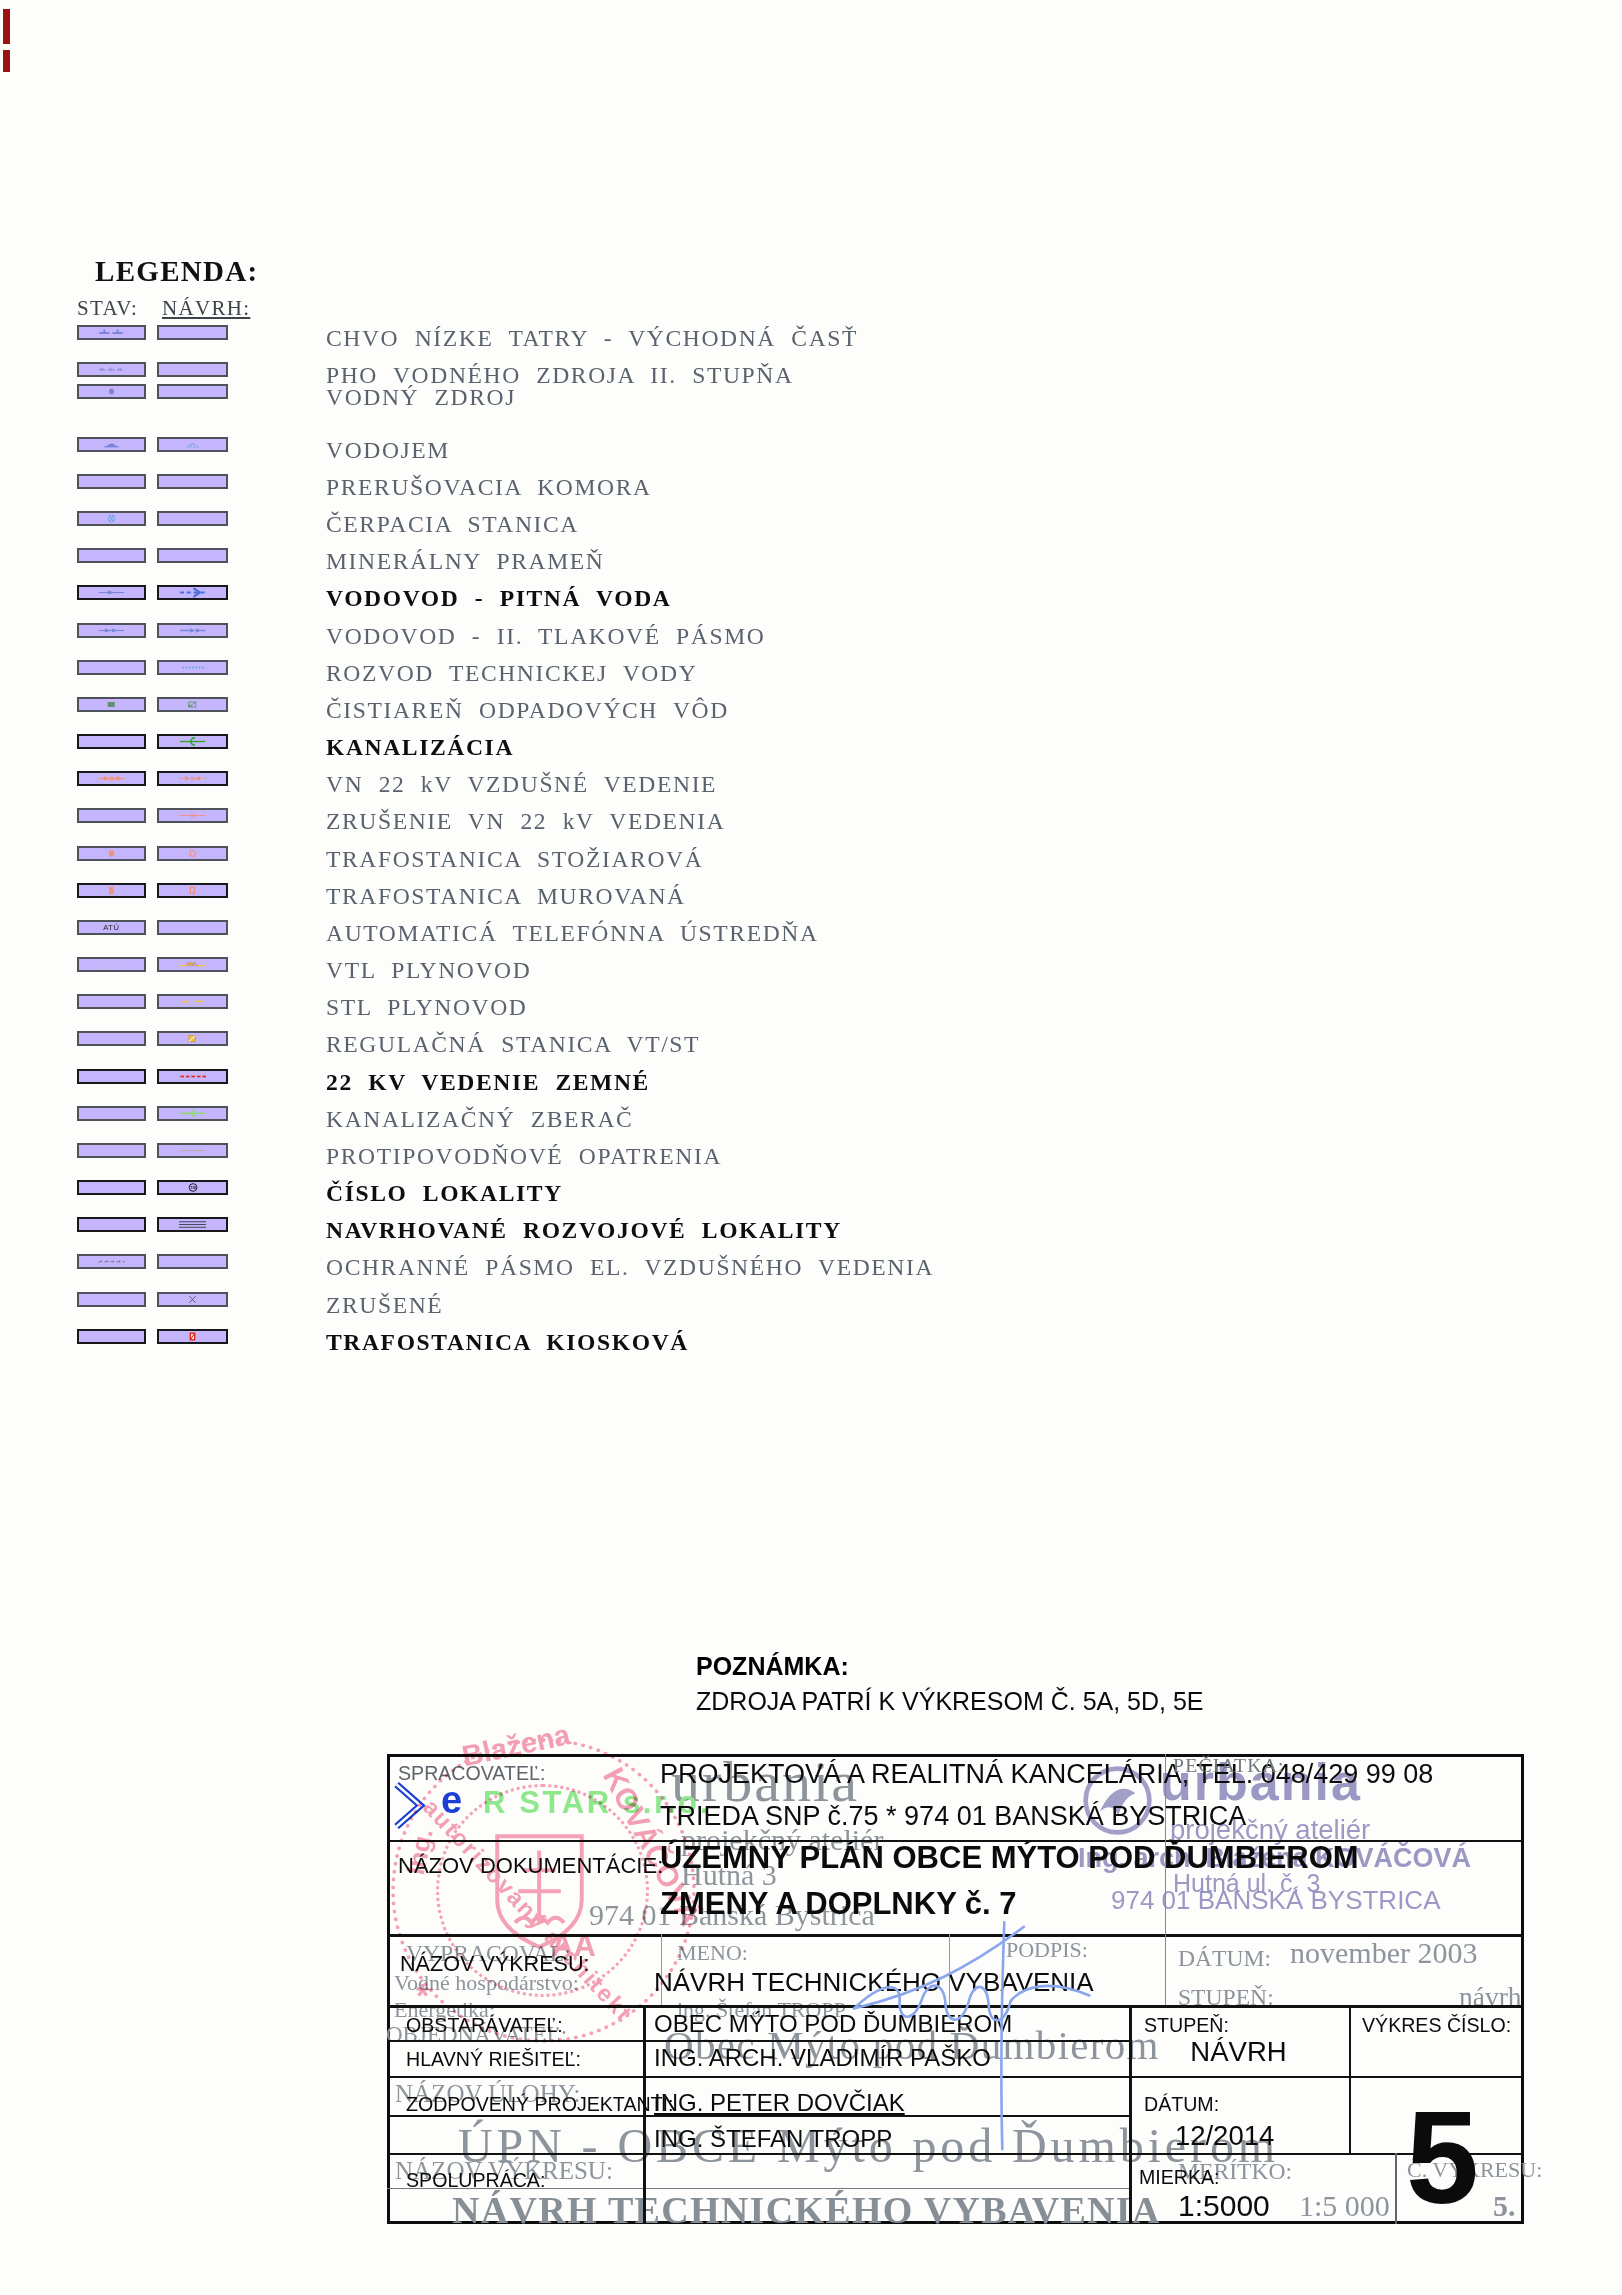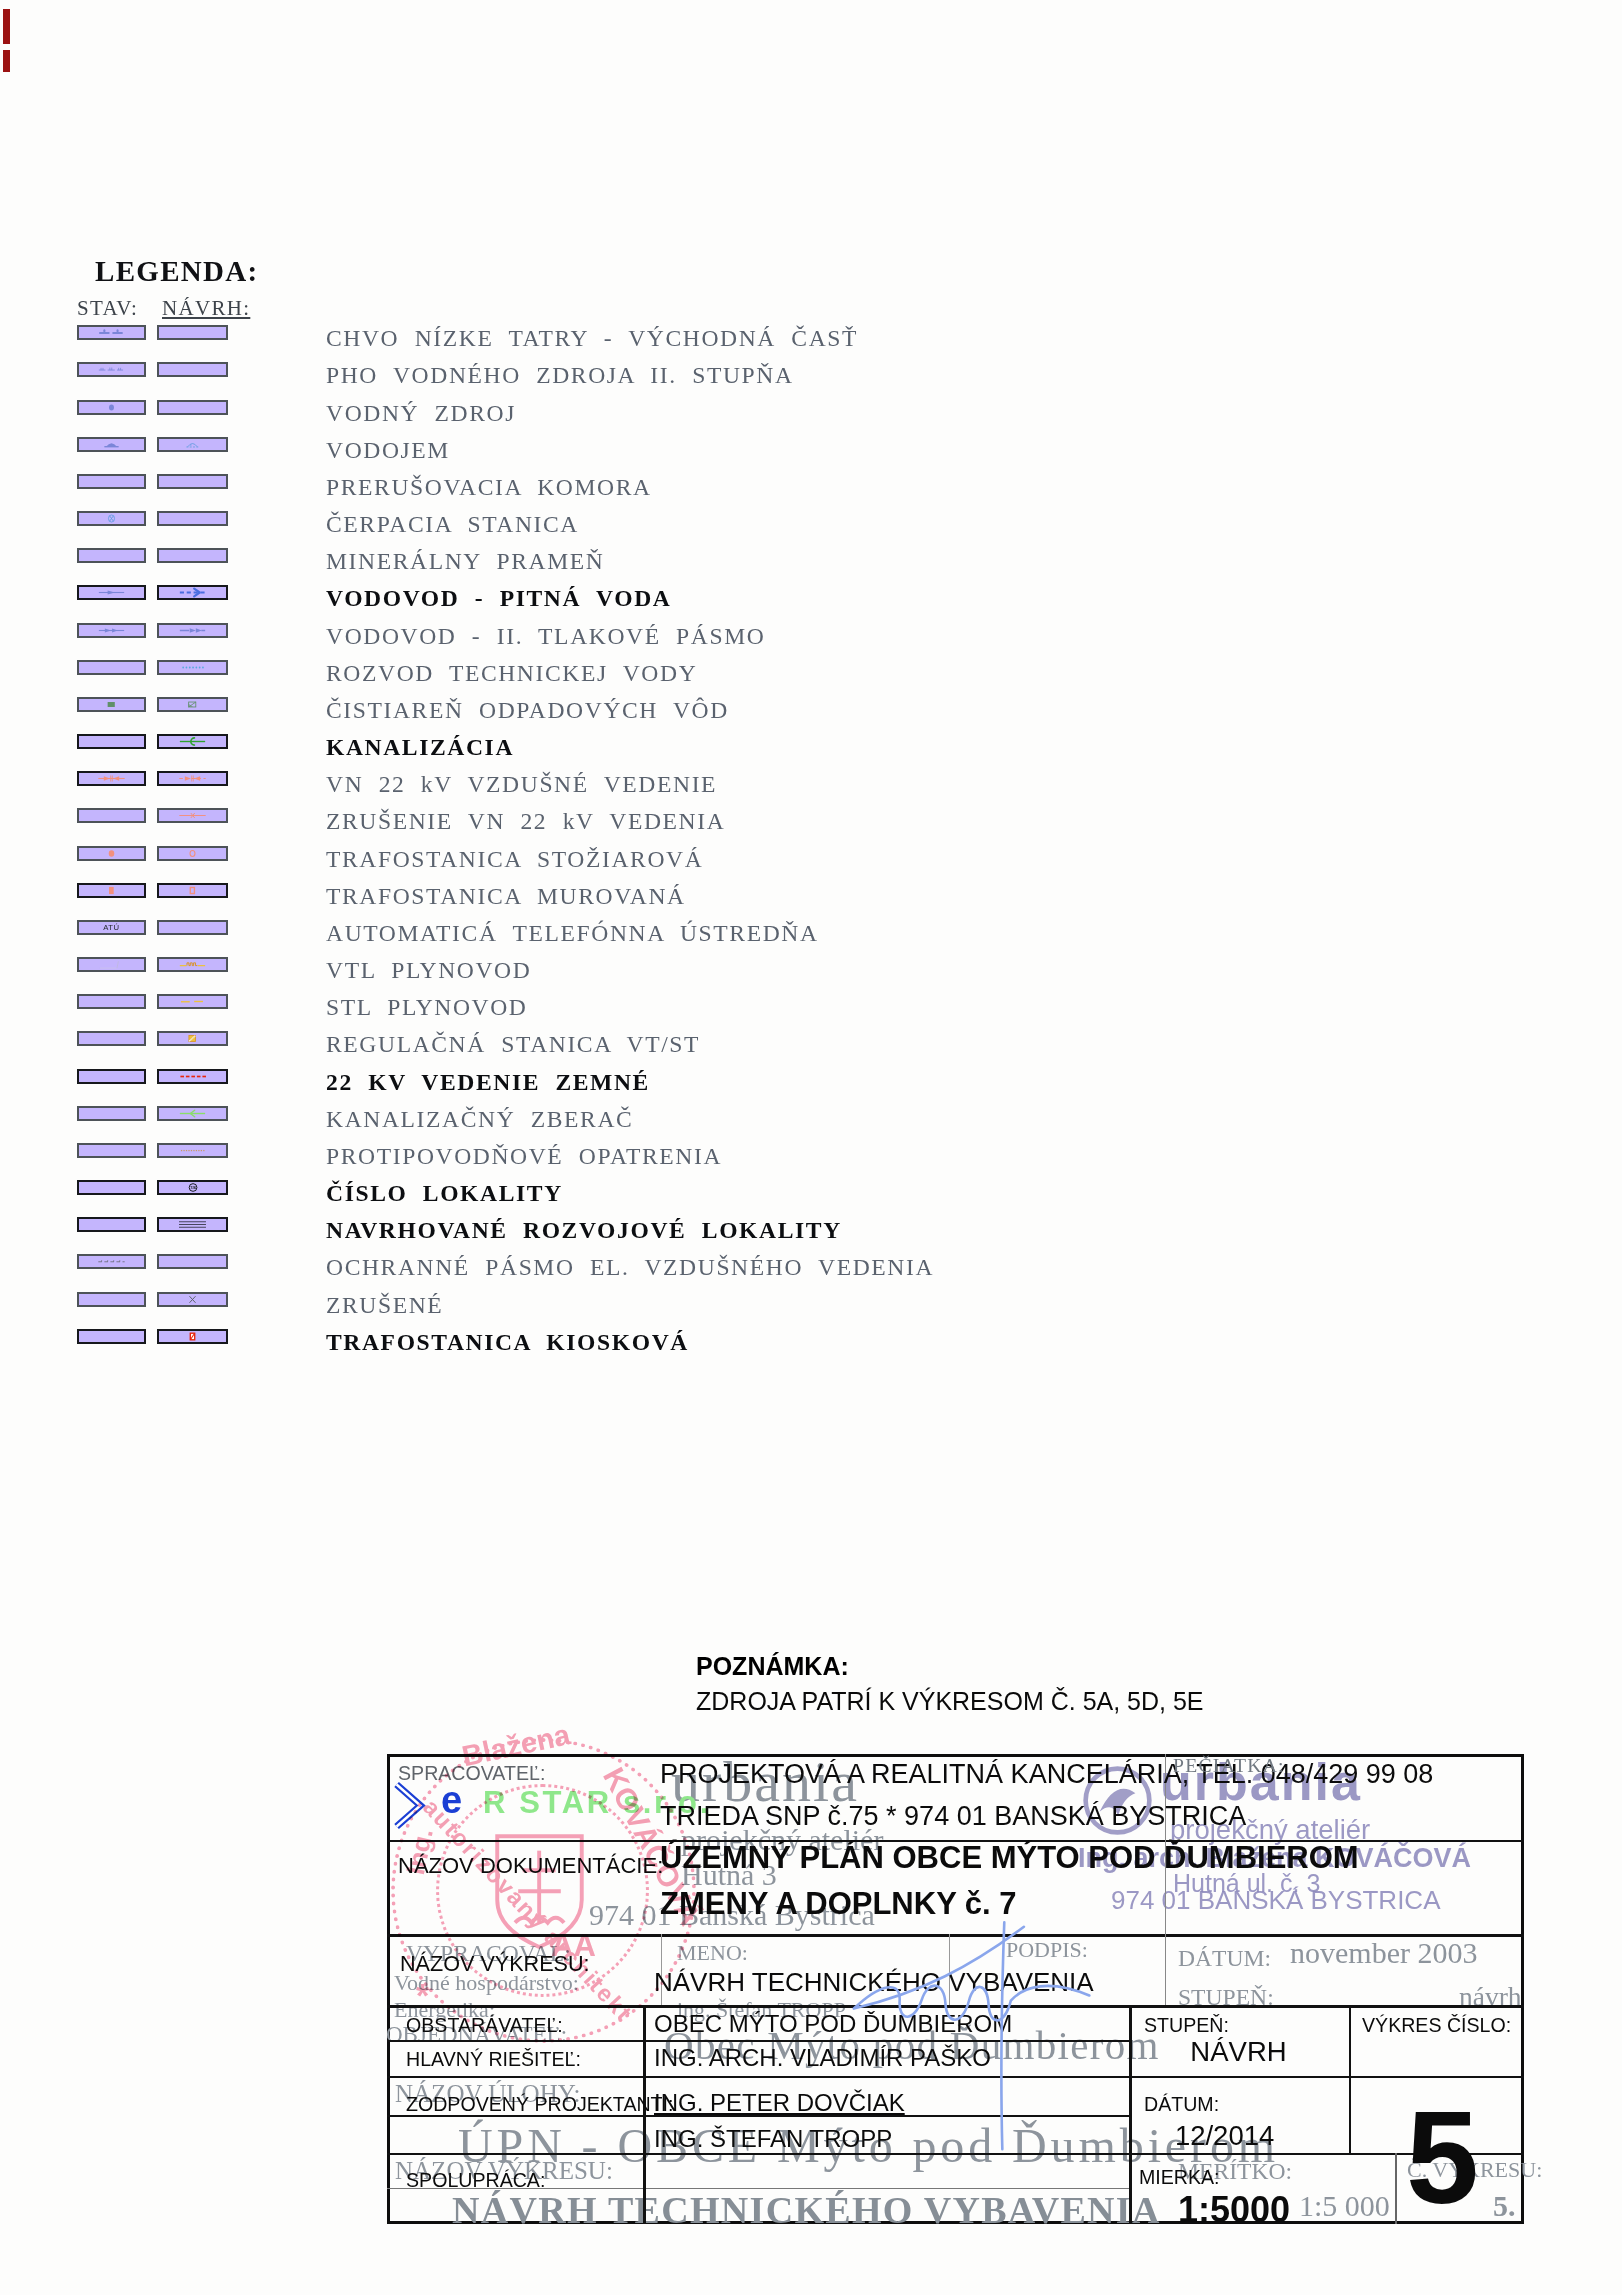--- a/index.html
+++ b/index.html
@@ -71,21 +71,21 @@
           <svg viewBox="0 0 100 40" preserveAspectRatio="xMidYMid meet">
             <g stroke="#7b86d8" stroke-width="3">
               <path d="M4 22 H28 M36 22 H62 M70 22 H92"></path>
               <path d="M12 14 V22 M19 14 V22 M44 13 V22 M51 13 V22 M76 14 V22 M83 14 V22"></path>
             </g>
           </svg>
         </div>
         <div class="sbox s2"></div>
         <div class="llabel">PHO VODNÉHO ZDROJA II. STUPŇA</div>
       </div>
-      <div class="lrow" style="top: 400px;">
+      <div class="lrow" style="top: 384px;">
         <div class="sbox s1">
           <svg viewBox="0 0 100 40" preserveAspectRatio="xMidYMid meet">
             <ellipse cx="50" cy="20" rx="9" ry="11" fill="#7b86d8"></ellipse>
           </svg>
         </div>
         <div class="sbox s2"></div>
         <div class="llabel">VODNÝ ZDROJ</div>
       </div>
       <div class="lrow" style="top: 437px;">
         <div class="sbox s1">
@@ -475,21 +475,21 @@
 
   <div class="abs blk" style="left:406px;top:2093px;font-size:19.6px;">ZODPOVENÝ PROJEKTANTI:</div>
   <div class="abs blk" style="left:654px;top:2089px;font-size:24px;text-decoration:underline;">ING. PETER DOVČIAK</div>
   <div class="abs blk" style="left:654px;top:2125px;font-size:24px;">ING. ŠTEFAN TROPP</div>
   <div class="abs blk" style="left:1144px;top:2093px;font-size:19.6px;">DÁTUM:</div>
   <div class="abs blk" style="left:1171px;top:2120px;font-size:27.5px;border-bottom:2px solid #111;padding:0 3.9px 1.3px 3.9px;">12/2014</div>
   <div class="abs blk" style="left:1374px;top:2099px;width:137px;text-align:center;font-size:131px;font-weight:bold;line-height:118px;">5</div>
 
   <div class="abs blk" style="left:406px;top:2169px;font-size:19.6px;">SPOLUPRÁCA:</div>
   <div class="abs blk" style="left:1139px;top:2166px;font-size:19.6px;">MIERKA:</div>
-  <div class="abs blk" style="left:1178px;top:2189px;font-size:36px;font-weight:bold;">1:5000</div>
+  <div class="abs blk" style="left:1178px;top:2189px;font-size:30px;">1:5000</div>
 
   <div class="abs" style="left:808px;top:1917px;width:301px;height:242px;">
     <svg viewBox="0 0 460 370" style="width:100%;height:100%;">
       <g fill="none" stroke="#8aa6ec" stroke-width="4" stroke-linecap="round">
         <path d="M330 15 C250 75 175 115 70 140 M70 140 C110 102 142 96 140 128 C138 160 162 162 174 126 C184 96 208 98 210 132 C212 166 236 166 246 128 C254 98 274 100 276 134 C278 168 300 166 310 128 M310 128 C330 105 370 95 430 120"></path>
         <path d="M300 8 C296 120 294 240 297 355"></path>
       </g>
     </svg>
   </div>
 

